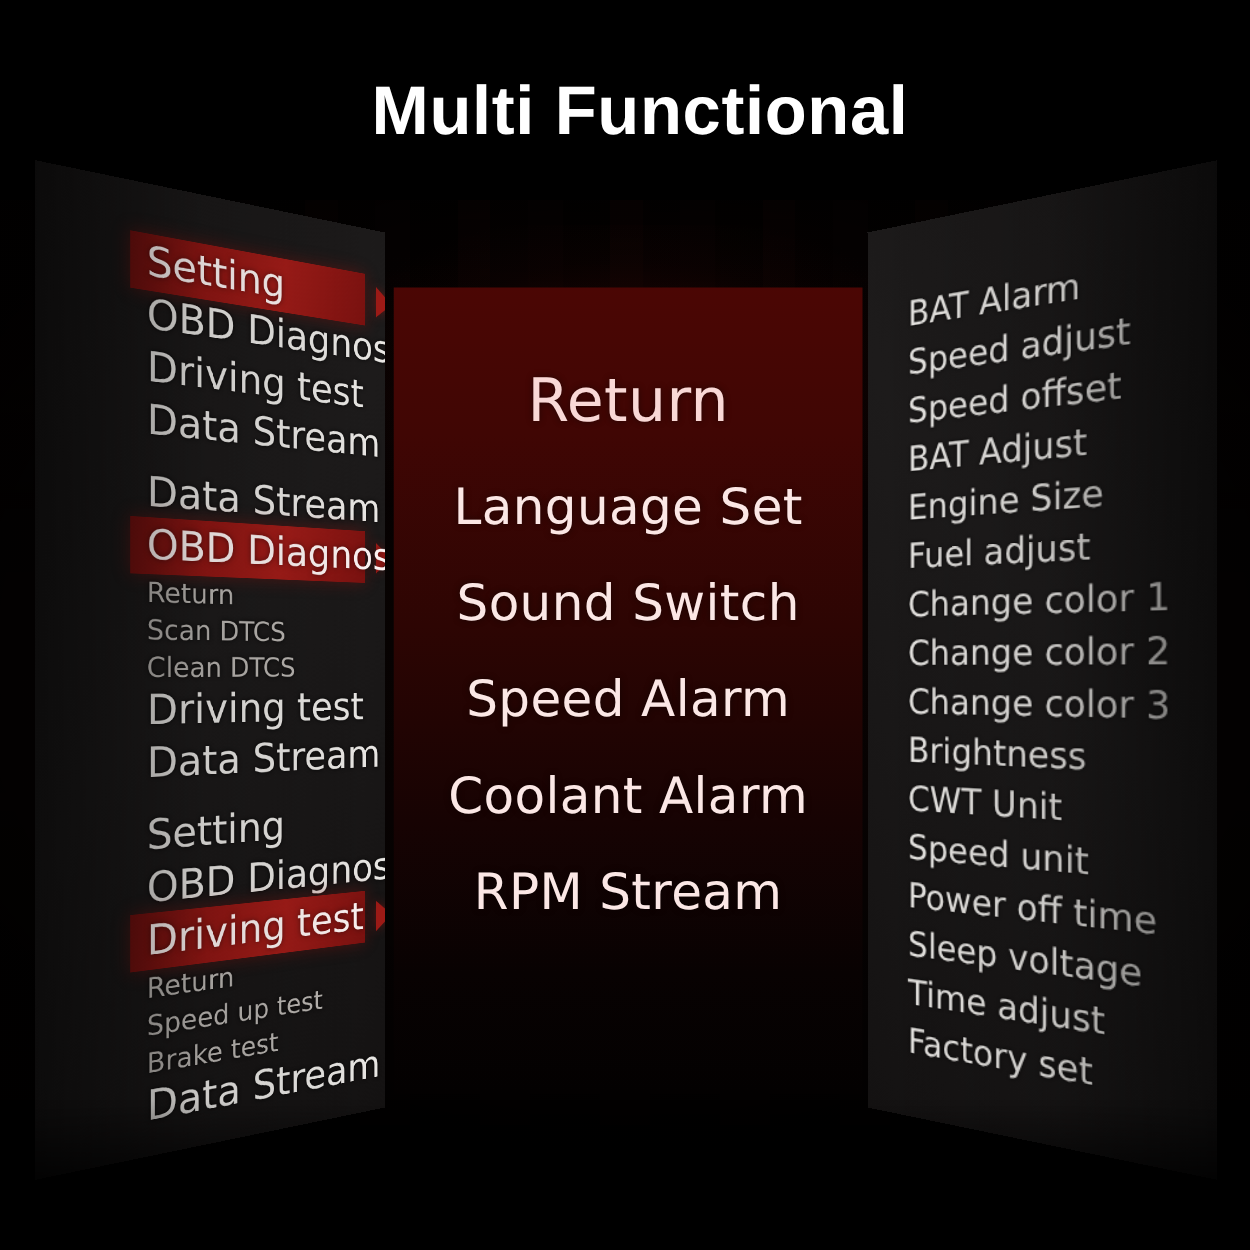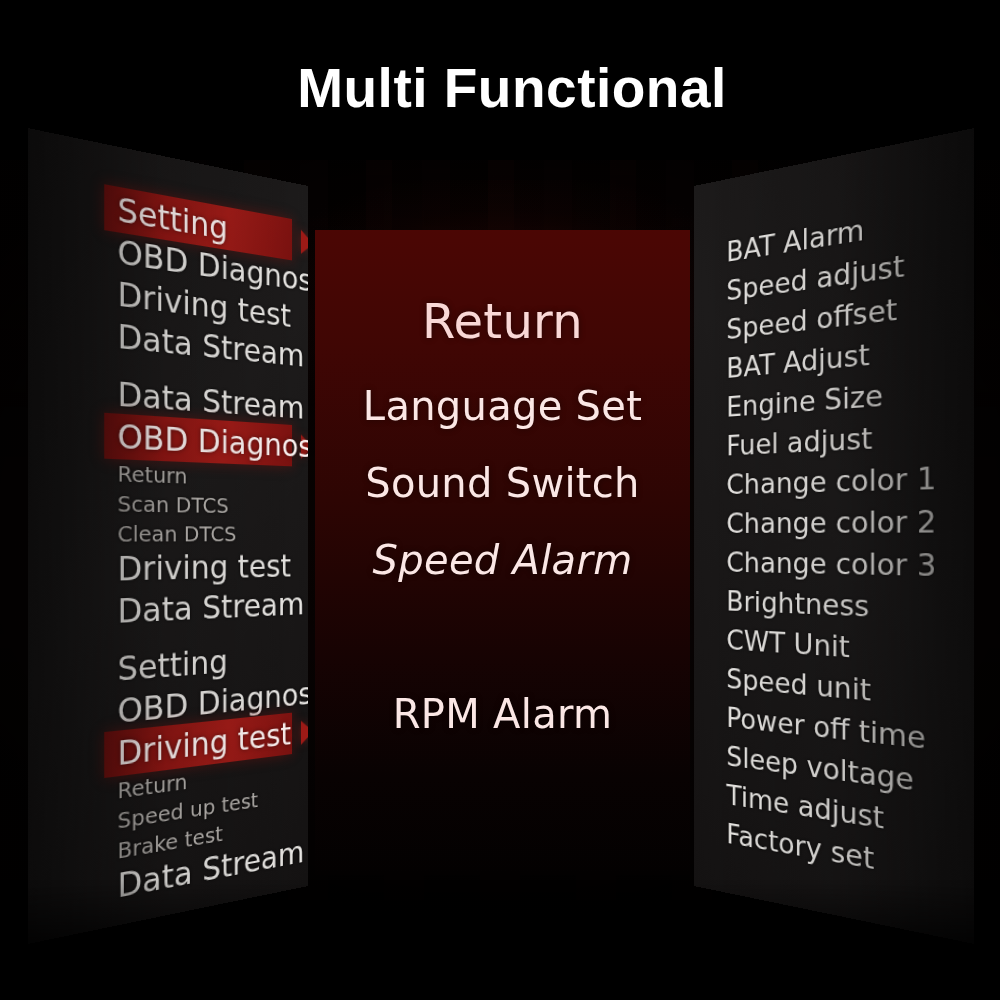--- a/index.html
+++ b/index.html
@@ -167,22 +167,23 @@
         <div class="mi" style="left: 78px; top: 648px; font-size: 30px; line-height: 34px;">Data Stream</div>
       </div>
     <div class="shade"></div>
   </div>
 
   <div class="panel" id="panel-center">
     <div id="center-menu">
         <div class="ci first" style="top: 68px; font-size: 48px; line-height: 46px;">Return</div>
         <div class="ci" style="top: 230px; font-size: 40px; line-height: 46px;">Sound Switch</div>
         <div class="ci" style="top: 153px; font-size: 40px; line-height: 46px;">Language Set</div>
-        <div class="ci" style="top: 307px; font-size: 40px; line-height: 46px; font-style: italic;">Speed Alarm</div>
-        <div class="ci" style="top: 461px; font-size: 40px; line-height: 46px;">RPM Alarm</div>
+        <div class="ci" style="top: 307px; font-size: 40px; line-height: 46px;">Speed Alarm</div>
+        <div class="ci" style="top: 384px; font-size: 40px; line-height: 46px;">Coolant Alarm</div>
+        <div class="ci" style="top: 461px; font-size: 40px; line-height: 46px;">RPM Stream</div>
       </div>
   </div>
 
   <div class="panel" id="panel-right">
     <div class="menu" id="right-menu">
         <div class="mi" style="left: 36px; top: 56px; font-size: 27px; line-height: 31px;">BAT Alarm</div>
         <div class="mi" style="left: 36px; top: 94px; font-size: 27px; line-height: 31px;">Speed adjust</div>
         <div class="mi" style="left: 36px; top: 132px; font-size: 27px; line-height: 31px;">Speed offset</div>
         <div class="mi" style="left: 36px; top: 170px; font-size: 27px; line-height: 31px;">BAT Adjust</div>
         <div class="mi" style="left: 36px; top: 208px; font-size: 27px; line-height: 31px;">Engine Size</div>

